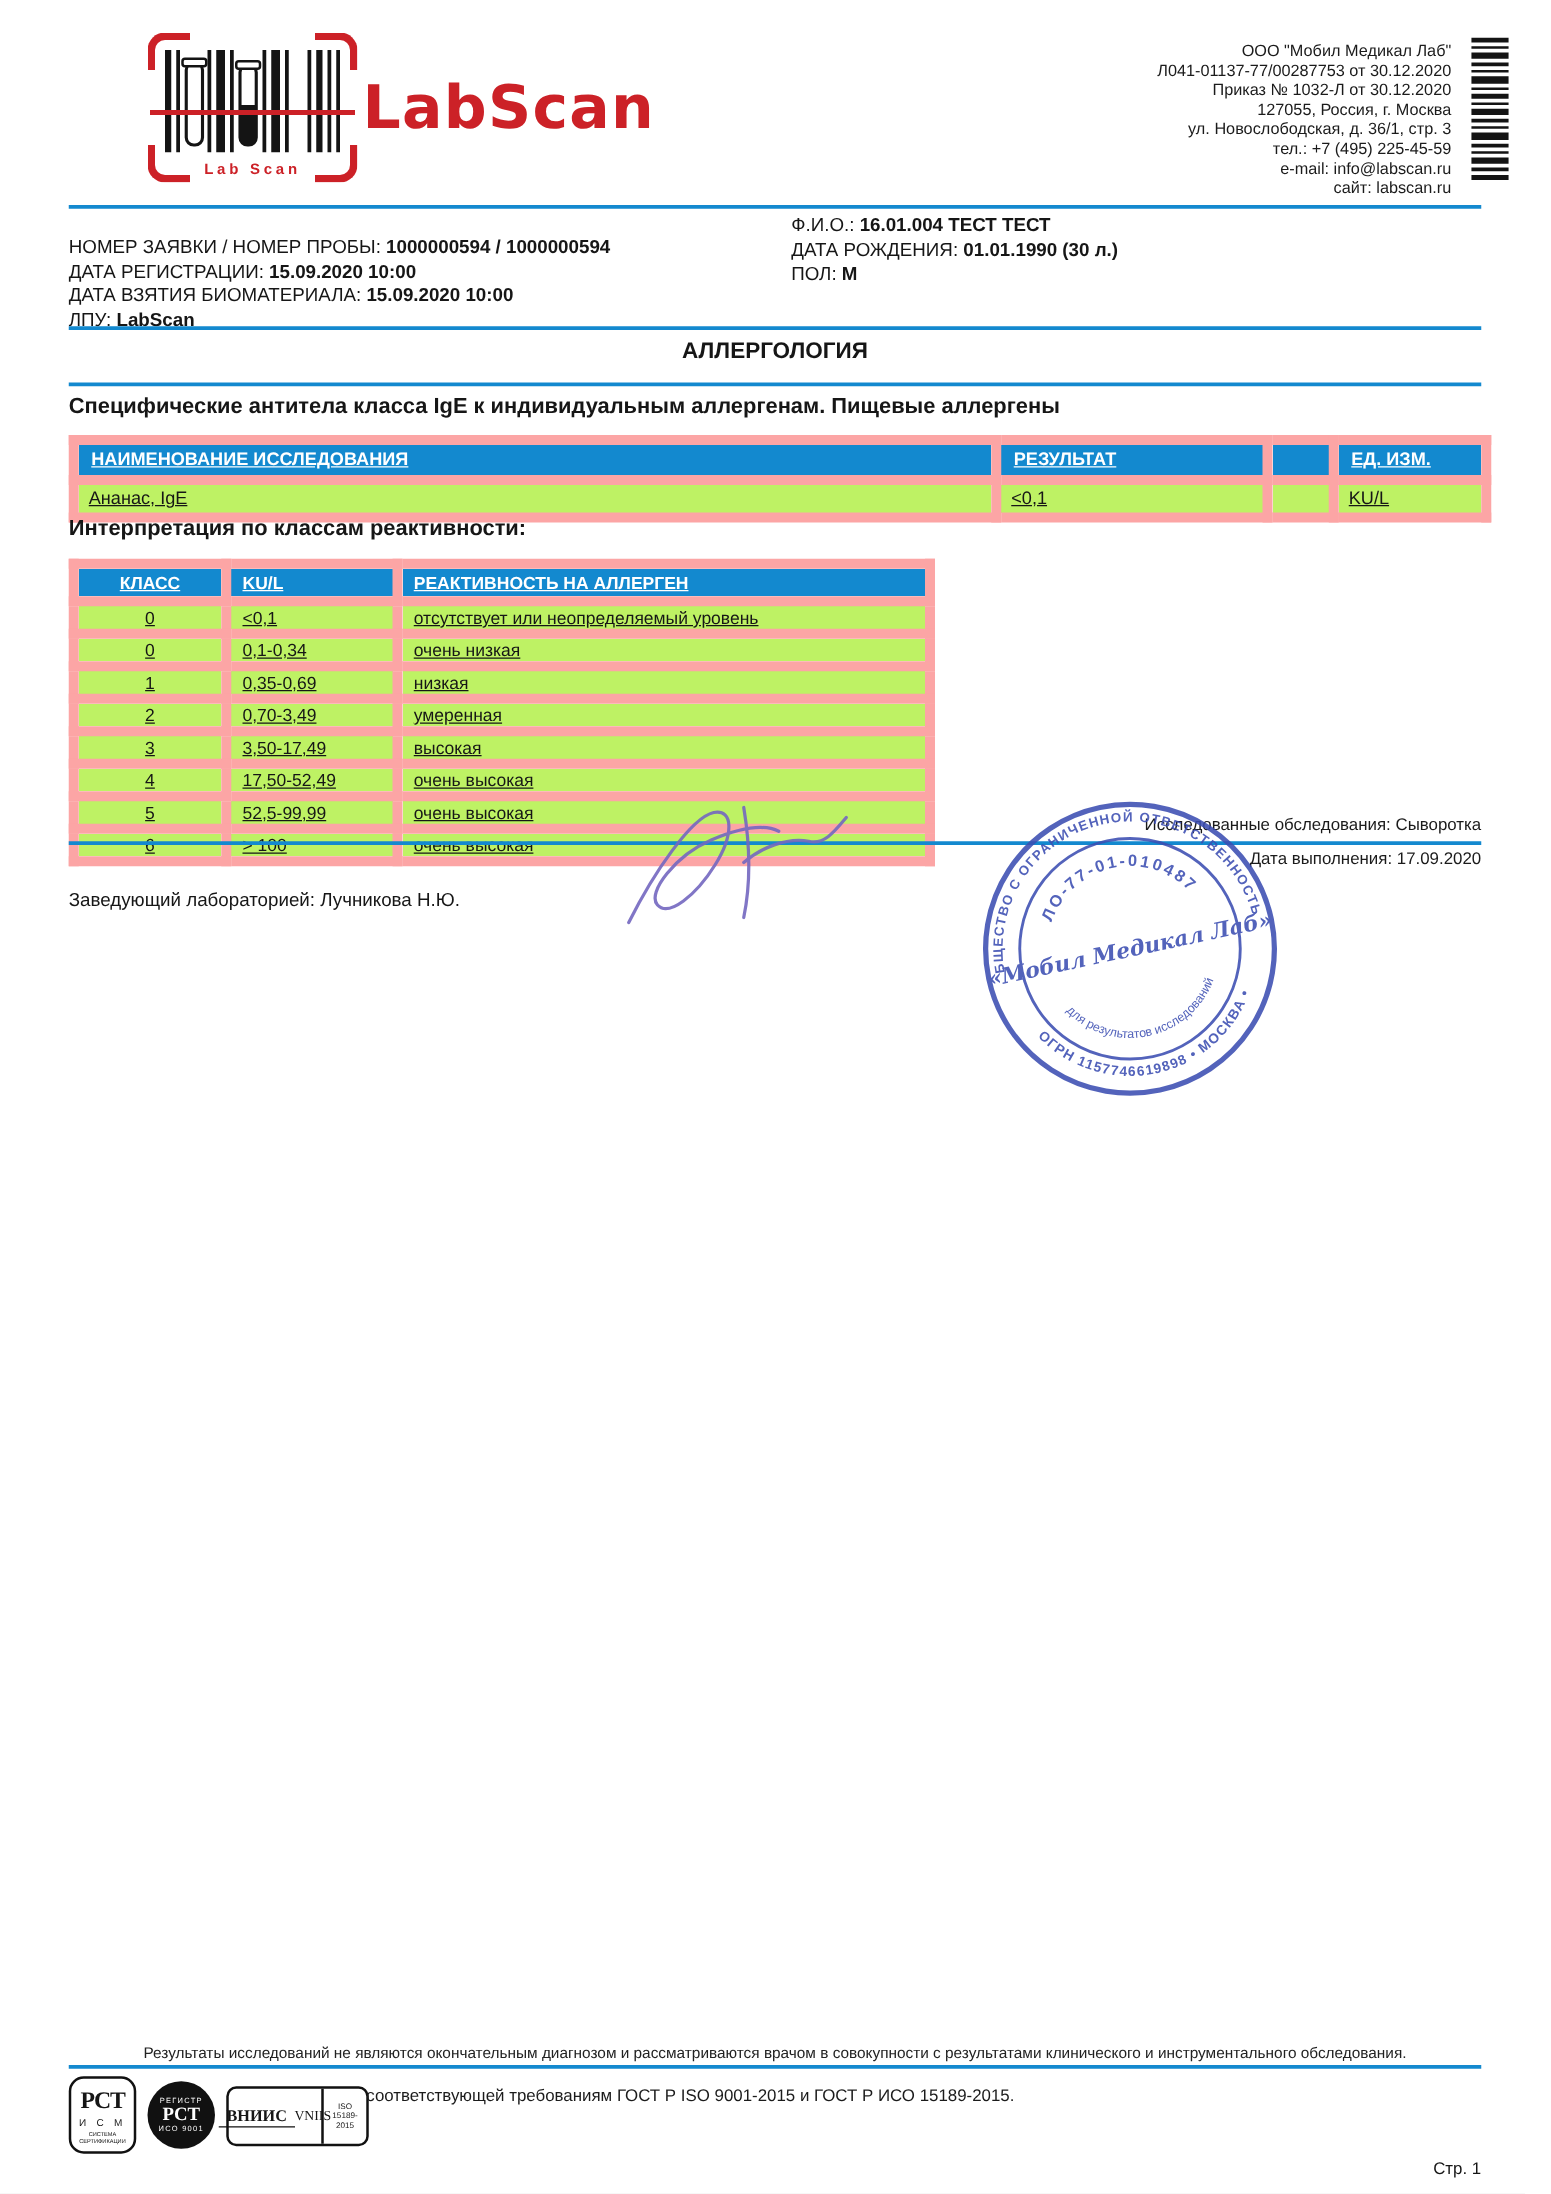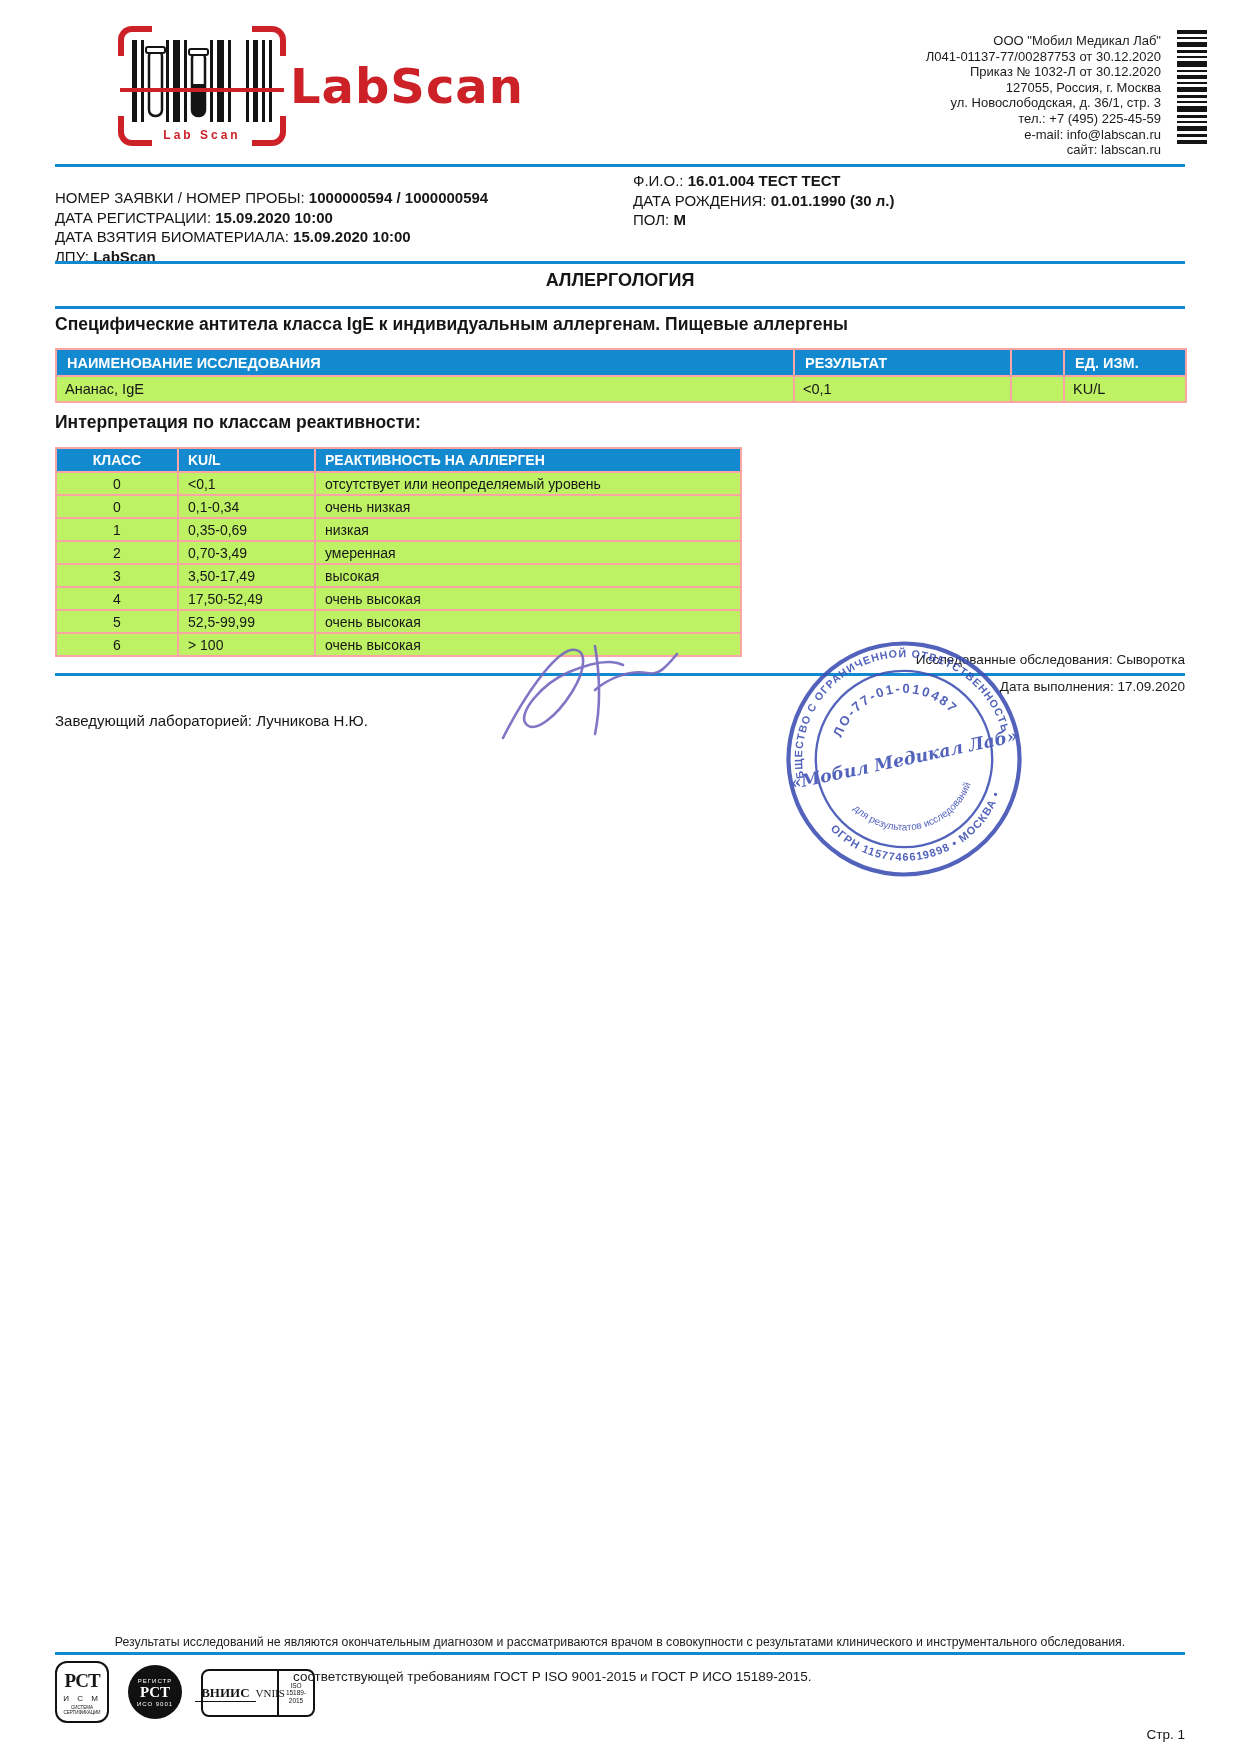--- a/index.html
+++ b/index.html
@@ -35,42 +35,42 @@
   .pcol { font-size:15px; line-height:19.5px; }
   .pline b { font-weight:bold; }
 
   
   .dept { left:55px; top:270px; width:1130px; text-align:center; font-size:18px; font-weight:bold; }
   .panel-title { left:55px; top:314px; font-size:17.5px; font-weight:bold; }
   .interp-title { left:55px; top:412px; font-size:17.5px; font-weight:bold; }
 
   
   table { border-collapse:collapse; table-layout:fixed; }
-  td, th { border:2px solid #fca5a5; overflow:hidden; white-space:nowrap; }
+  td, th { border:8px solid #fca5a5; overflow:hidden; white-space:nowrap;text-decoration:underline; }
   th { background:#1389cf; color:#ffffff; font-weight:bold; text-align:left; font-size:14.5px; padding:4px 10px; }
   td { font-size:14.5px; padding:3px 8px; background:#bef264; }
   #results-table  { left:55px; top:348px; width:1130px; }
   #results-table th { height:27px; }
   #results-table td { height:26px; }
   #interp-table { left:55px; top:447px; width:685px; }
   #interp-table th { height:22px; font-size:14px; padding:3px 9px; }
   #interp-table td { height:23px; font-size:14px; padding:1px 9px; }
   #interp-table .c-class { text-align:center; }
   #interp-table th.c-class { text-align:center; }
 
   
   .right-note { right:56px; text-align:right; font-size:13.5px; color:#1b1b1b; }
   .head-lab { left:55px; top:712px; font-size:15px; }
   .sig { left:495px; top:638px; }
   .stamp { left:778px; top:633px; }
 
   
   .disclaimer { left:55px; top:1635px; width:1130px; text-align:center; font-size:12.3px; color:#222; }
   .f-rule { top:1652px; height:2.5px; }
-  .badges { left:55px; top:1661px; display:flex; align-items:flex-start; gap:19px; }
+  .badges { left:55px; top:1661px; display:flex; align-items:flex-start; gap:9px; }
   .badge1 { width:54px; height:62px; border:2.5px solid #111; border-radius:12px;
             display:flex; flex-direction:column; align-items:center; justify-content:center; }
   .badge1 .big { font-size:19px; font-weight:bold; letter-spacing:-1px; font-family:"Liberation Serif", serif; }
   .badge1 .small { font-size:8px; letter-spacing:3px; margin-top:2px; }
   .badge1 .tiny { font-size:4.5px; line-height:5px; text-align:center; margin-top:2px; color:#111; }
   .badge2 { width:54px; height:54px; border-radius:50%; background:#111; color:#fff; margin-top:4px;
             display:flex; flex-direction:column; align-items:center; justify-content:center; }
   .badge2 .arc { font-size:6px; letter-spacing:1px; }
   .badge2 .big { font-size:15px; font-weight:bold; font-family:"Liberation Serif", serif; }
   .badge3 { height:48px; border:2.5px solid #111; border-radius:8px; display:flex; margin-top:8px; }

